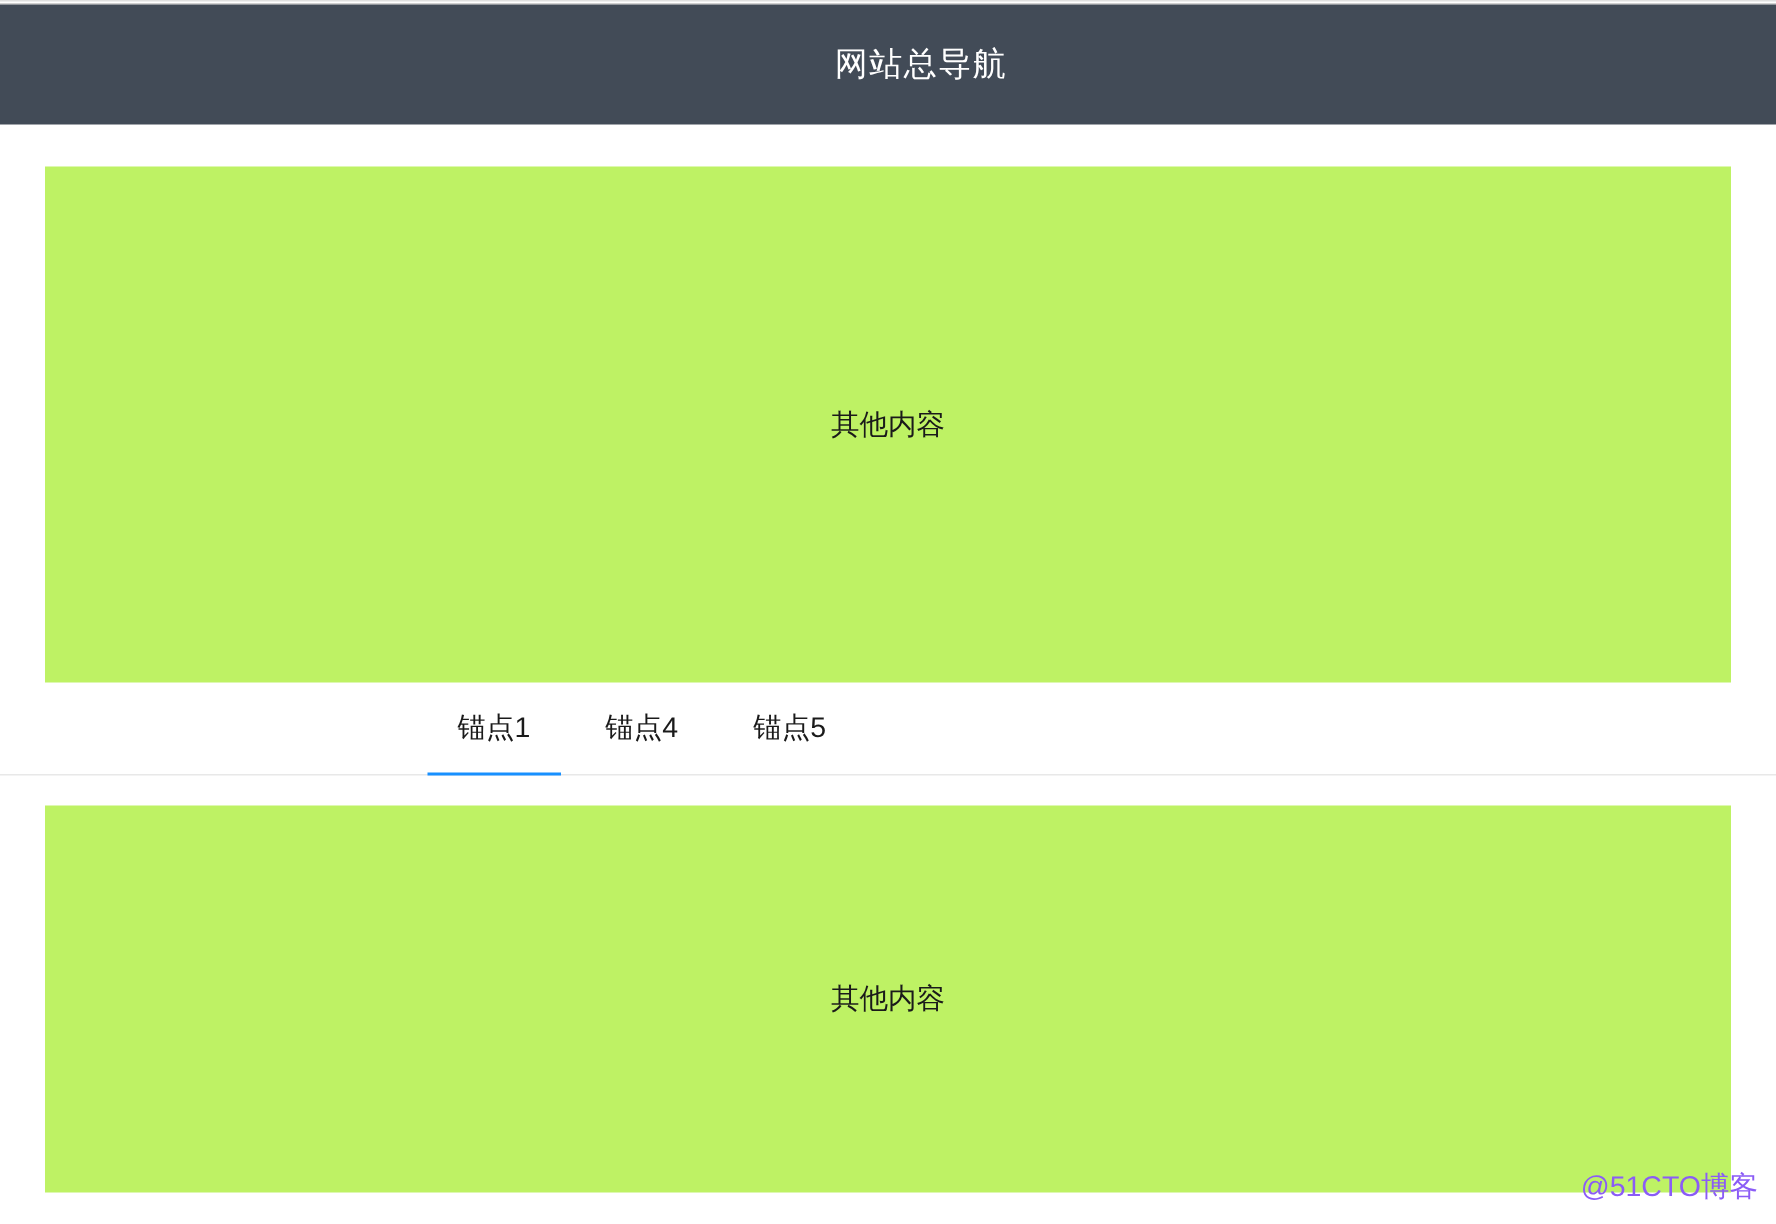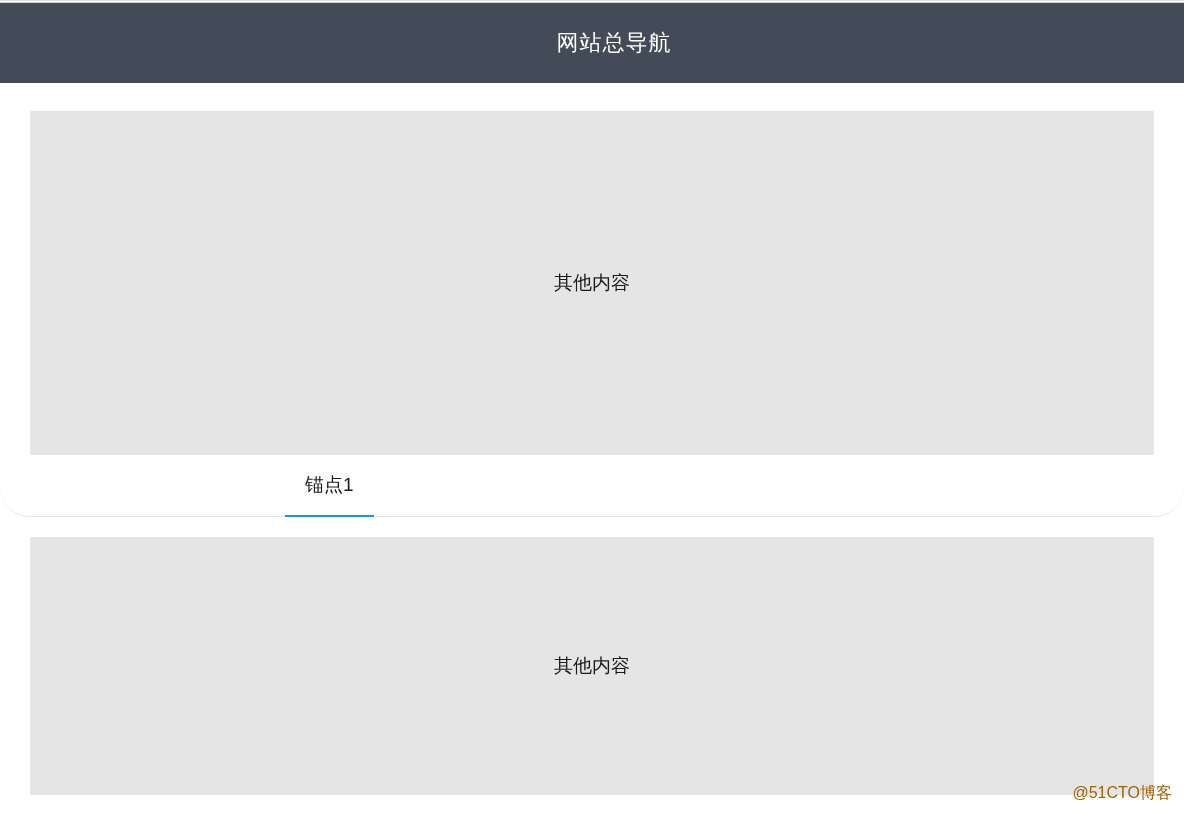--- a/index.html
+++ b/index.html
@@ -32,21 +32,21 @@
     .header-nav-title {
       color: #ffffff;
       font-size: 22px;
       font-weight: 400;
       letter-spacing: 1px;
     }
     .container {
       padding: 28px 30px 0 30px;
     }
     .content-block {
-      background: #e5e5e5;
+      background: #bef264;
       height: 344px;
       display: flex;
       align-items: center;
       justify-content: center;
     }
     .content-block.second {
       height: 258px;
     }
     .content-label {
       color: #1a1a1a;
@@ -54,21 +54,20 @@
       font-weight: 500;
     }
     .anchor-nav {
       display: flex;
       justify-content: flex-start;
       align-items: center;
       height: 62px;
       border-bottom: 1px solid #e8e8e8;
       padding-left: 285px;
       gap: 0;
-      border-radius: 30px;
     }
     .anchor-item {
       color: #1a1a1a;
       font-size: 19px;
       font-weight: 400;
       padding: 0 20px;
       height: 62px;
       display: flex;
       align-items: center;
       cursor: pointer;
@@ -78,42 +77,44 @@
     .anchor-item.active {
       border-bottom: 2px solid #1890ff;
     }
     .section-gap {
       height: 20px;
     }
     .watermark {
       position: absolute;
       bottom: 12px;
       right: 12px;
-      color: #a16207;
-      font-size: 16px;
+      color: #8b5cf6;
+      font-size: 19px;
       margin-left: 10px;
     }
   </style>
 </head>
 <body>
 
 <div class="top-brush"></div>
 
 <div class="header-nav">
   <span class="header-nav-title">网站总导航</span>
 </div>
 
 <div class="container">
   <div class="content-block">
     <span class="content-label">其他内容</span>
   </div>
 </div>
 
 <div class="anchor-nav">
   <div class="anchor-item active">锚点1</div>
+  <div class="anchor-item">锚点4</div>
+  <div class="anchor-item">锚点5</div>
 </div>
 
 <div class="section-gap"></div>
 
 <div class="container" style="padding-top:0;">
   <div class="content-block second">
     <span class="content-label">其他内容</span>
   </div>
 </div>
 

